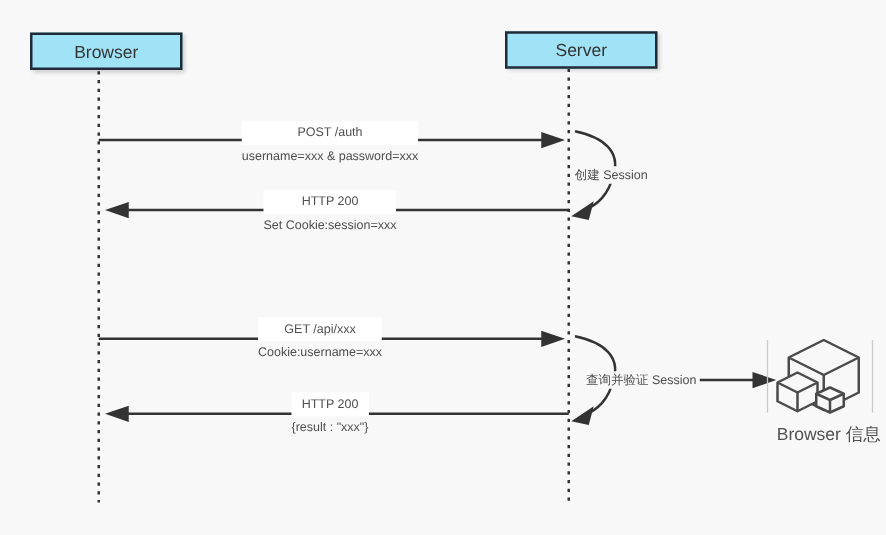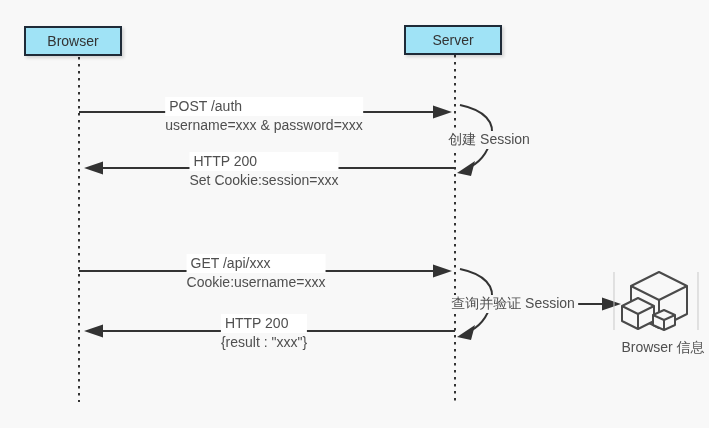--- a/index.html
+++ b/index.html
@@ -11,43 +11,43 @@
   }
   svg.layer { position:absolute; left:0; top:0; }
   .lifeline  { stroke:var(--line,#333); stroke-width:2; stroke-dasharray:2.5 4.5; fill:none; }
   .arrow-line{ stroke:var(--line,#333); stroke-width:2; fill:none; }
   .arrow-head{ fill:var(--line,#333); stroke:none; }
   .loop-path { stroke:var(--line,#333); stroke-width:2; fill:none; }
   .cube  { stroke:#4a4a4a; stroke-width:2; fill:var(--bg,#f8f8f8); stroke-linejoin:round; }
   .guide { stroke:#c9c9c9; stroke-width:1; }
 
   .actor {
-    position:absolute; width:98px; height:30px; box-sizing:border-box;
+    position:absolute; width:122px; height:30px; box-sizing:border-box;
     background:var(--actor-fill,#a0e3f6); border:2px solid var(--actor-border,#1f2b38);
     display:flex; align-items:center; justify-content:center;
     font-size:14px; color:#333;
     box-shadow:2px 2px 3px rgba(0,0,0,0.15);
   }
   #actor-browser { left:24px; top:26px; }
   #actor-server  { left:404px; top:25px; }
 
   .msg {
     position:absolute; transform:translateX(-50%);
-    font-size:14px; line-height:19px;
+    text-align:center; font-size:10px; line-height:19px;
     color:var(--text,#4f4f4f); white-space:nowrap;
   }
   .msg .l1 { background:var(--mask,#ffffff); padding:0 4px; }
   .msg1 { left:264px; top:97px; }
   .msg2 { left:264px; top:152px; }
   .msg3 { left:256px; top:254px; }
   .msg4 { left:264px; top:314px; }
 
   .loop-label {
     position:absolute; transform:translate(-50%,-50%);
-    font-size:14px; color:var(--text,#4f4f4f);
+    font-size:10px; color:var(--text,#4f4f4f);
     background:var(--bg,#f8f8f8); padding:0 3px; white-space:nowrap;
   }
   .loop1 { left:489px; top:140px; }
   .loop2 { left:513px; top:304px; }
 
   .store-label {
     position:absolute; transform:translate(-50%,-50%);
     left:663px; top:348px;
     font-size:14px; color:var(--text,#4f4f4f); white-space:nowrap;
   }

